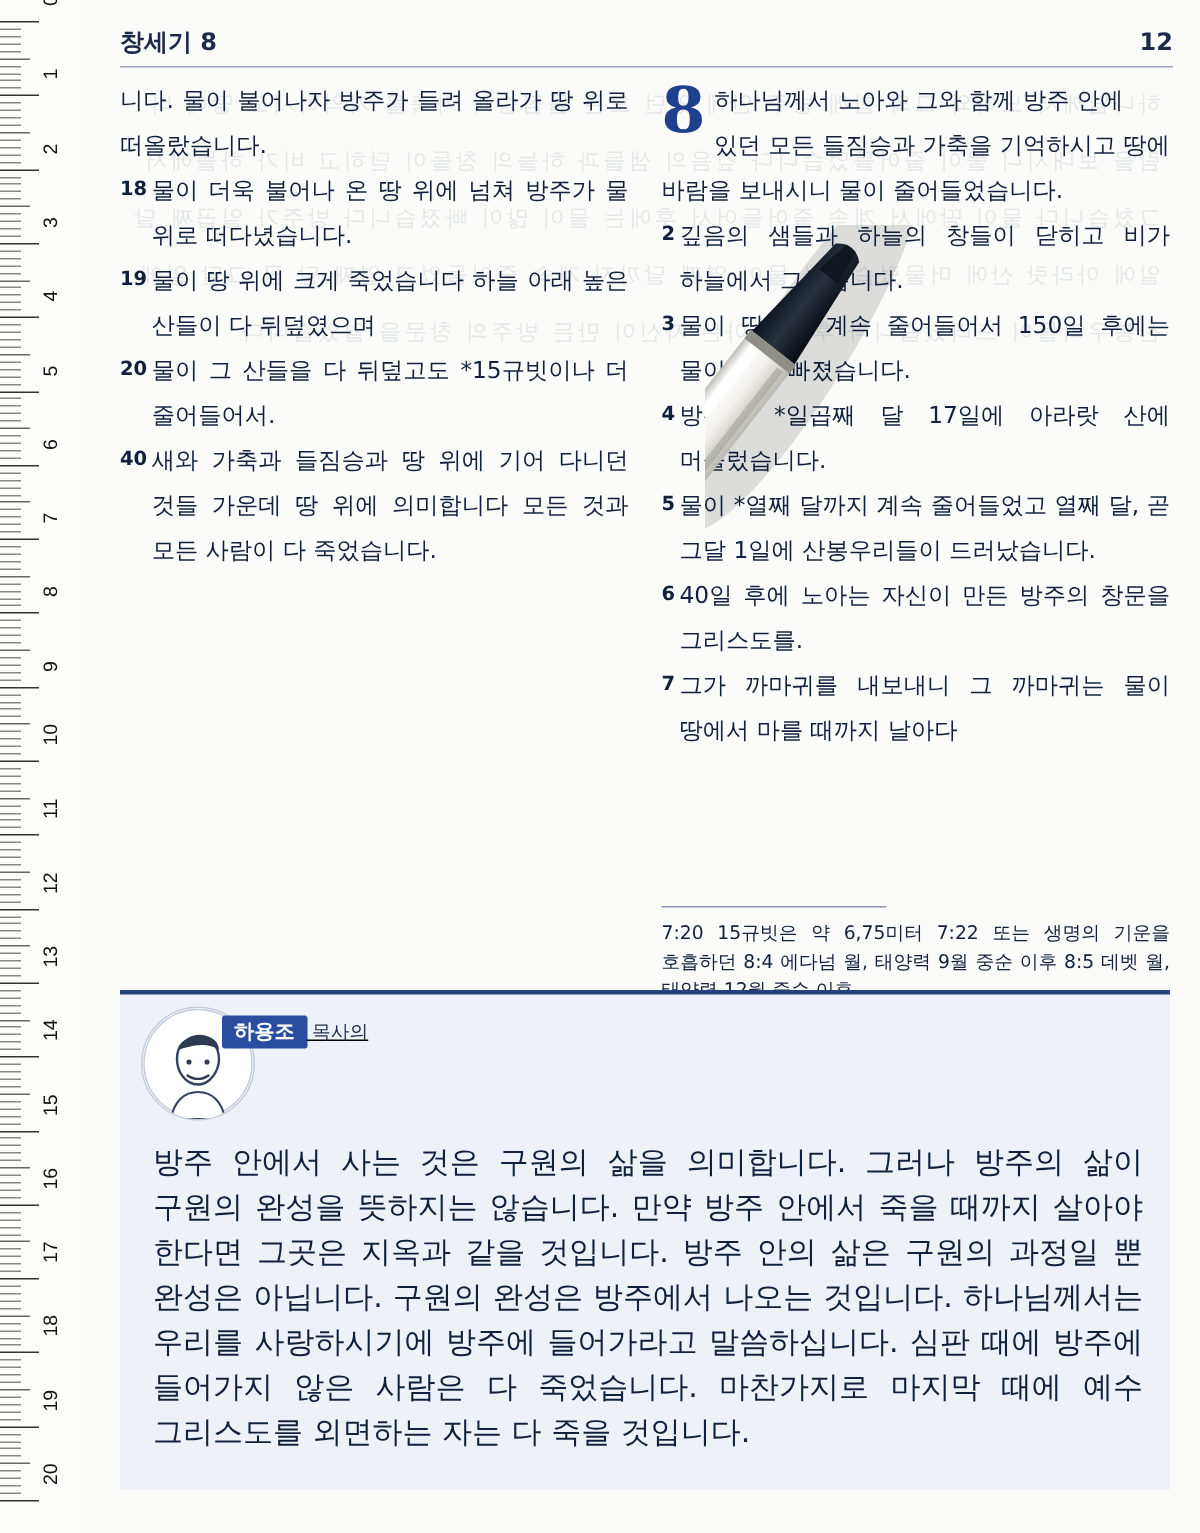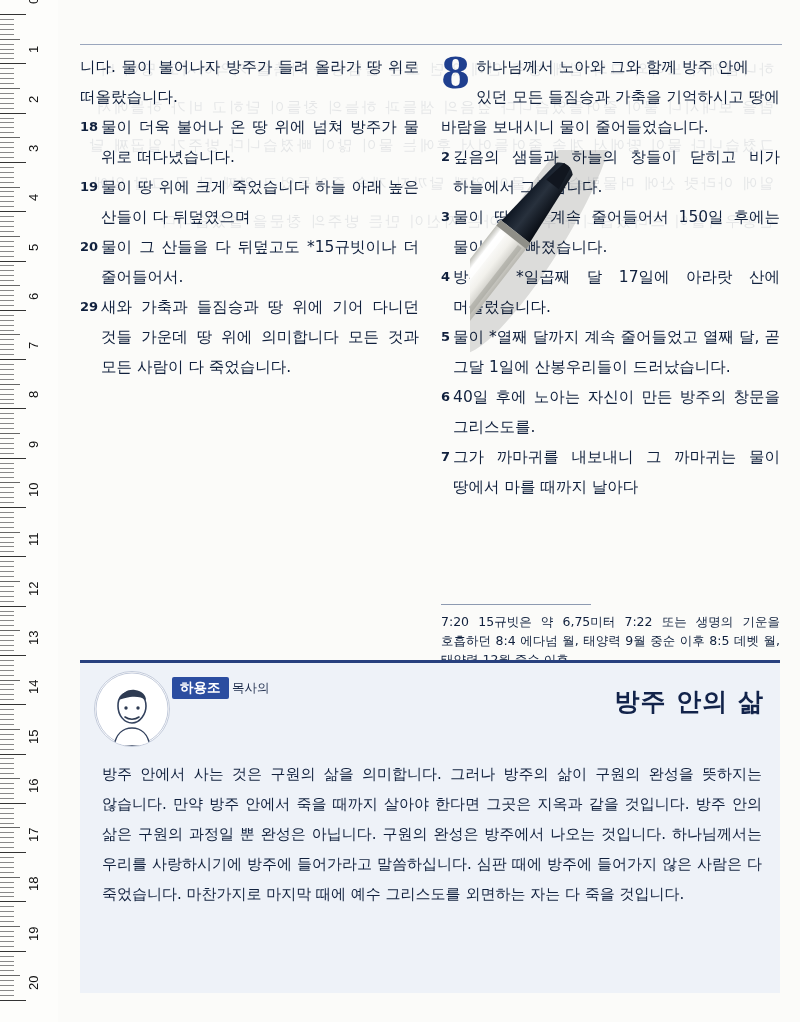--- a/index.html
+++ b/index.html
@@ -187,23 +187,24 @@
     top: 8px;
     width: 74px;
     height: 74px;
     border-radius: 50%;
     background: #ffffff;
     border: 1px solid #c3cbdb;
     overflow: hidden;
   }
   #badge {
     position: absolute;
-    left: 92px;
+    left: 68px;
     top: 14px;
     width: 180px;
+    text-decoration: underline;
   }
   .badge-line {
     background: #2b4da0;
     color: #ffffff;
     font-size: 13.5px;
     font-weight: bold;
     padding: 2px 8px;
     display: inline-block;
     border-radius: 2px;
     font-family: "DejaVu Sans", sans-serif;
@@ -222,21 +223,21 @@
     color: #12234a;
     font-family: "DejaVu Sans", sans-serif;
     letter-spacing: 1px;
   }
   #article-body {
     position: absolute;
     left: 22px;
     right: 18px;
     top: 96px;
     font-family: "DejaVu Sans", sans-serif;
-    font-size: 15px;
+    font-size: 20px;
     line-height: 30px;
     color: #10203d;
     text-align: justify;
     word-break: keep-all;
   }
   #article-body p { margin: 0; }
 
   
   #pen {
     position: absolute;
@@ -476,41 +477,45 @@
       <div class="tick major" style="top: 1000px;"></div>
       <div class="rlabel" style="top: 990px;">20</div>
     </div>
 
   <div id="book">
 
     <div id="bleed">
       하나님께서 노아와 그와 함께 방주 안에 있던 모든 들짐승과 가축을 기억하시고 땅에 바람을 보내시니 물이 줄어들었습니다 깊음의 샘들과 하늘의 창들이 닫히고 비가 하늘에서 그쳤습니다 물이 땅에서 계속 줄어들어서 후에는 물이 많이 빠졌습니다 방주가 일곱째 달 일에 아라랏 산에 머물렀습니다 물이 열째 달까지 계속 줄어들었고 열째 달 곧 그달 일에 산봉우리들이 드러났습니다 후에 노아는 자신이 만든 방주의 창문을 열었습니다
     </div>
 
+    <div id="runhead">
+      <span>창세기 8</span>
+      <span>12</span>
+    </div>
     <div id="headrule"></div>
 
     <div id="cols">
 
       <div class="col">
         <div class="cont">니다. 물이 불어나자 방주가 들려 올라가 땅 위로 떠올랐습니다.</div>
 
         <div class="verse">
           <span class="vnum">18</span>
           <span class="vtext">물이 더욱 불어나 온 땅 위에 넘쳐 방주가 물 위로 떠다녔습니다.</span>
         </div>
         <div class="verse">
           <span class="vnum">19</span>
           <span class="vtext">물이 땅 위에 크게 죽었습니다 하늘 아래 높은 산들이 다 뒤덮였으며</span>
         </div>
         <div class="verse">
           <span class="vnum">20</span>
           <span class="vtext">물이 그 산들을 다 뒤덮고도 *15규빗이나 더 줄어들어서.</span>
         </div>
         <div class="verse">
-          <span class="vnum">29</span>
+          <span class="vnum">40</span>
           <span class="vtext">새와 가축과 들짐승과 땅 위에 기어 다니던 것들 가운데 땅 위에 의미합니다 모든 것과 모든 사람이 다 죽었습니다.</span>
         </div>
       </div>
 
       <div class="col">
 
         <div>
           <span class="dropcap">8</span>
           <span class="cont">하나님께서 노아와 그와 함께 방주 안에 있던 모든 들짐승과 가축을 기억하시고 땅에 바람을 보내시니 물이 줄어들었습니다.</span>
         </div>
@@ -559,21 +564,20 @@
             <path d="M19 74c2-12 9-18 18-18s16 6 18 18z" fill="#ffffff" stroke="#33425e" stroke-width="1.4"></path>
           </svg>
         </div>
 
         <div id="badge">
           <div>
             <span class="badge-line">하용조</span><span class="badge-pre"> 목사의</span>
           </div>
         </div>
 
-        <div id="article-title">방주 안의 삶</div>
       </div>
 
       <div id="article-body">
         <p>방주 안에서 사는 것은 구원의 삶을 의미합니다. 그러나 방주의 삶이 구원의 완성을 뜻하지는 않습니다. 만약 방주 안에서 죽을 때까지 살아야 한다면 그곳은 지옥과 같을 것입니다. 방주 안의 삶은 구원의 과정일 뿐 완성은 아닙니다. 구원의 완성은 방주에서 나오는 것입니다. 하나님께서는 우리를 사랑하시기에 방주에 들어가라고 말씀하십니다. 심판 때에 방주에 들어가지 않은 사람은 다 죽었습니다. 마찬가지로 마지막 때에 예수 그리스도를 외면하는 자는 다 죽을 것입니다.</p>
       </div>
     </div>
 
   </div>
 
   <svg id="pen" viewBox="0 0 380 420">

